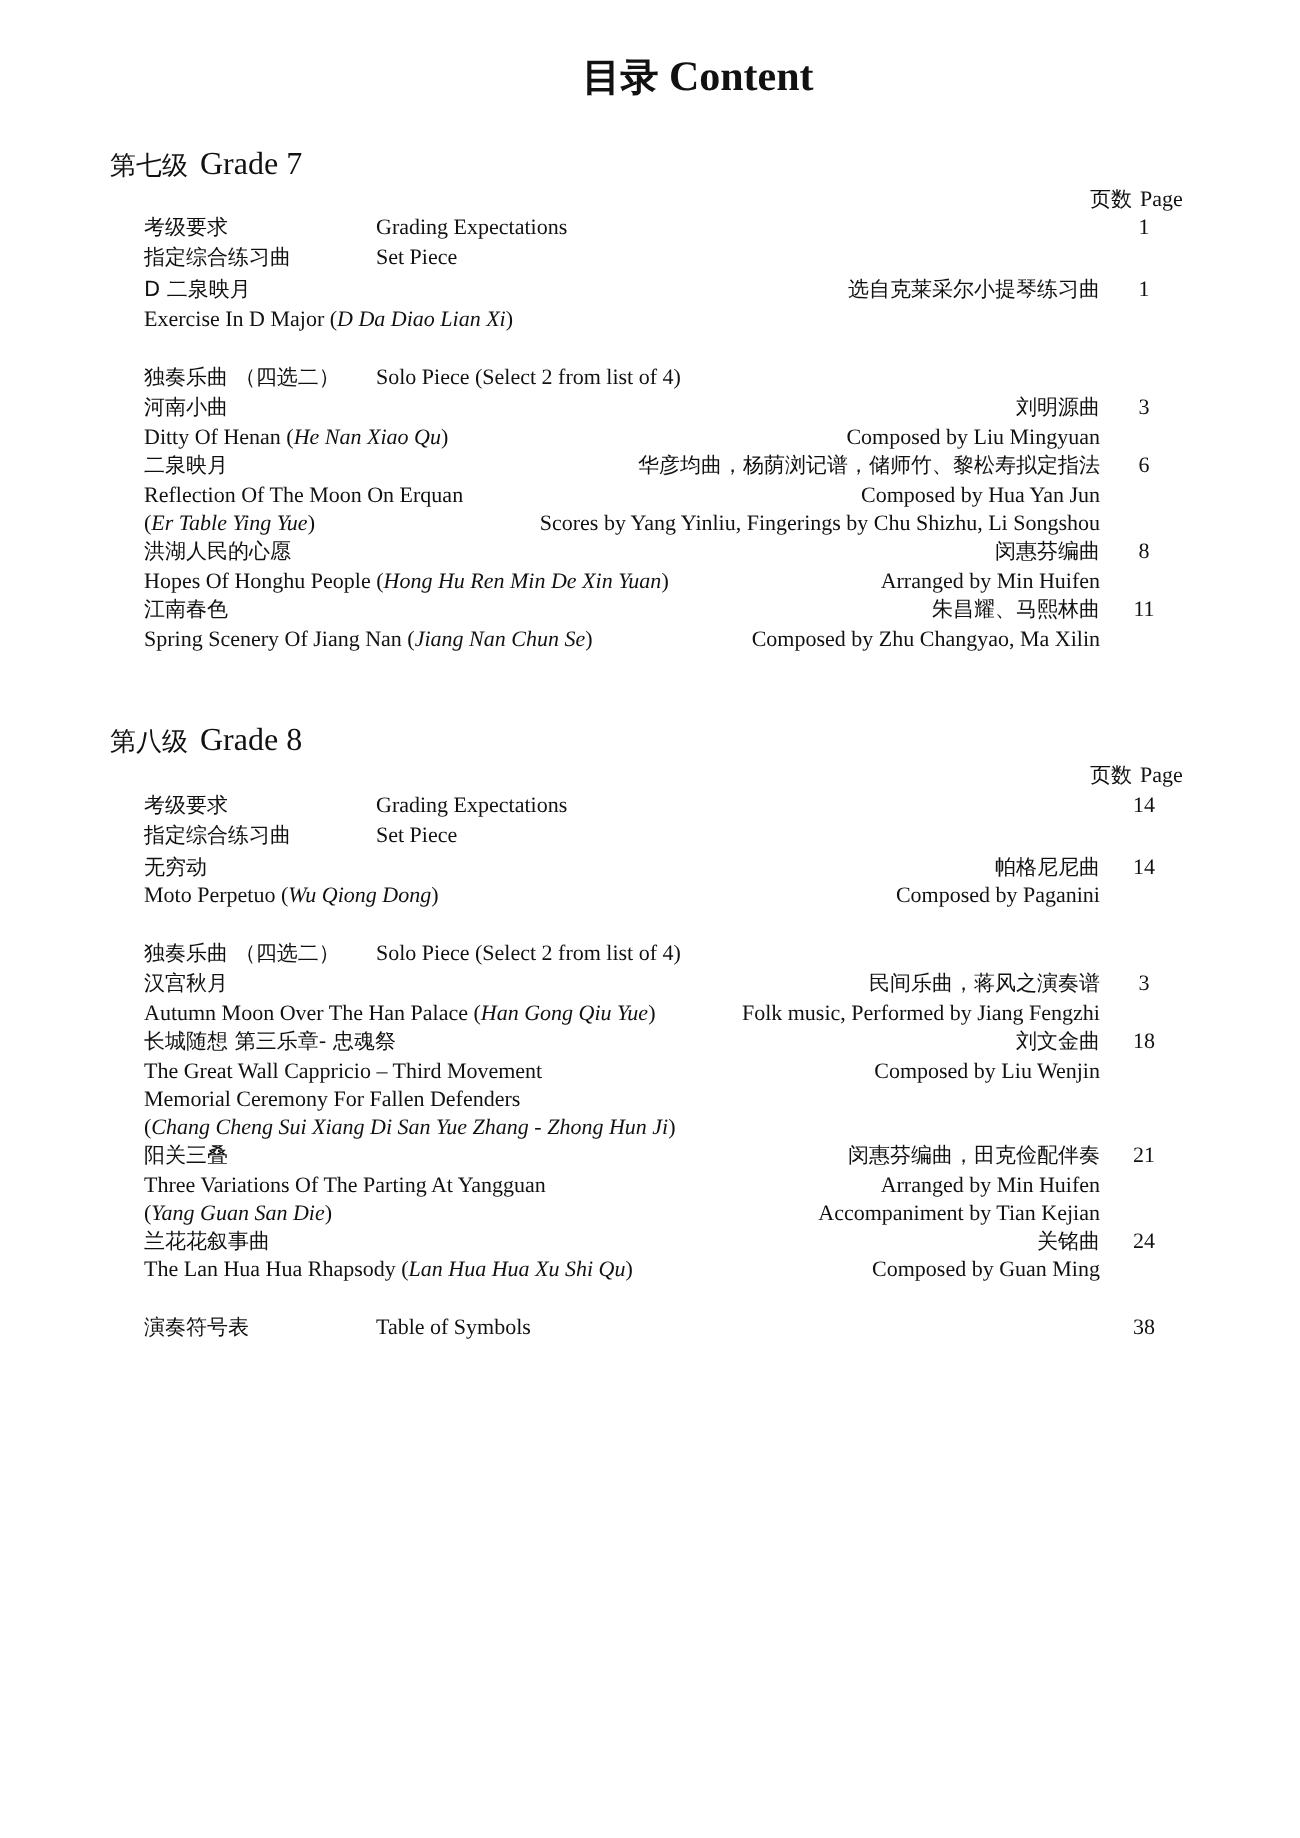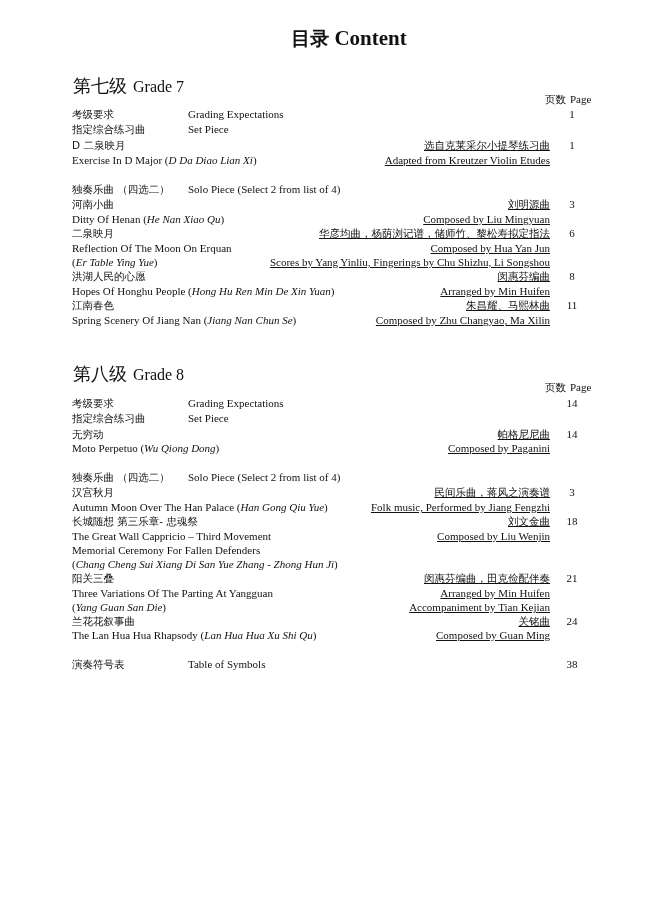--- a/index.html
+++ b/index.html
@@ -2,26 +2,26 @@
 <html><head>
 <meta charset="utf-8">
 <style>
   html, body { margin:0; padding:0; background:#fff; }
   body { width:650px; height:919px; position:relative; overflow:hidden; color:#111;
          font-family:"Liberation Serif", "DejaVu Serif", serif; }
   .title { position:absolute; top:26px; left:0; width:650px; text-align:center;
            font-size:21px; font-weight:bold;padding-left:24px; }
   .title .zh { font-family:"DejaVu Sans", sans-serif; font-size:19px; }
   .grade { position:absolute; left:55px; font-size:16px; }
-  .grade .zh { font-family:Liberation Serif, serif; font-size:18px; margin-right:6px;margin-left:18px; }
+  .grade .zh { font-family:Liberation Serif, serif; font-size:13px; margin-right:6px; }
   .row { position:absolute; left:72px; width:478px; height:15px; font-size:11px; line-height:15px; white-space:nowrap; }
   .row .zh { font-family:"DejaVu Sans", sans-serif; font-size:10.5px; }
   .row .l { position:absolute; left:0; top:0; }
   .row .m { position:absolute; left:116px; top:0; }
-  .row .r { position:absolute; right:0; top:0; text-align:center;text-decoration:underline; }
+  .row .r { position:absolute; right:0; top:0; text-align:center; }
   .pg { position:absolute; left:540px; width:64px; text-align:center; font-size:11px; line-height:15px; }
   .pghead { position:absolute; left:545px; font-size:11px; }
   .pghead .zh { font-family:"DejaVu Sans", sans-serif; font-size:10.5px; margin-right:4px; }
   i { font-style:italic; }
 </style>
 </head>
 <body>
 
 <div class="title">
   <span class="zh">目录</span>
@@ -46,21 +46,20 @@
   <span class="m">Set Piece</span>
 </div>
 
 <div class="row" style="top:138px">
   <span class="l zh">D 二泉映月</span>
   <span class="r zh">选自克莱采尔小提琴练习曲</span>
 </div>
 <div class="pg" style="top:138px">1</div>
 <div class="row" style="top:153px">
   <span class="l"><span>Exercise In D Major (</span><i>D Da Diao Lian Xi</i><span>)</span></span>
-  <span class="r">Adapted from Kreutzer Violin Etudes</span>
 </div>
 
 <div class="row" style="top:182px">
   <span class="l zh">独奏乐曲 （四选二）</span>
   <span class="m">Solo Piece (Select 2 from list of 4)</span>
 </div>
 
 <div class="row" style="top:197px">
   <span class="l zh">河南小曲</span>
   <span class="r zh">刘明源曲</span>

